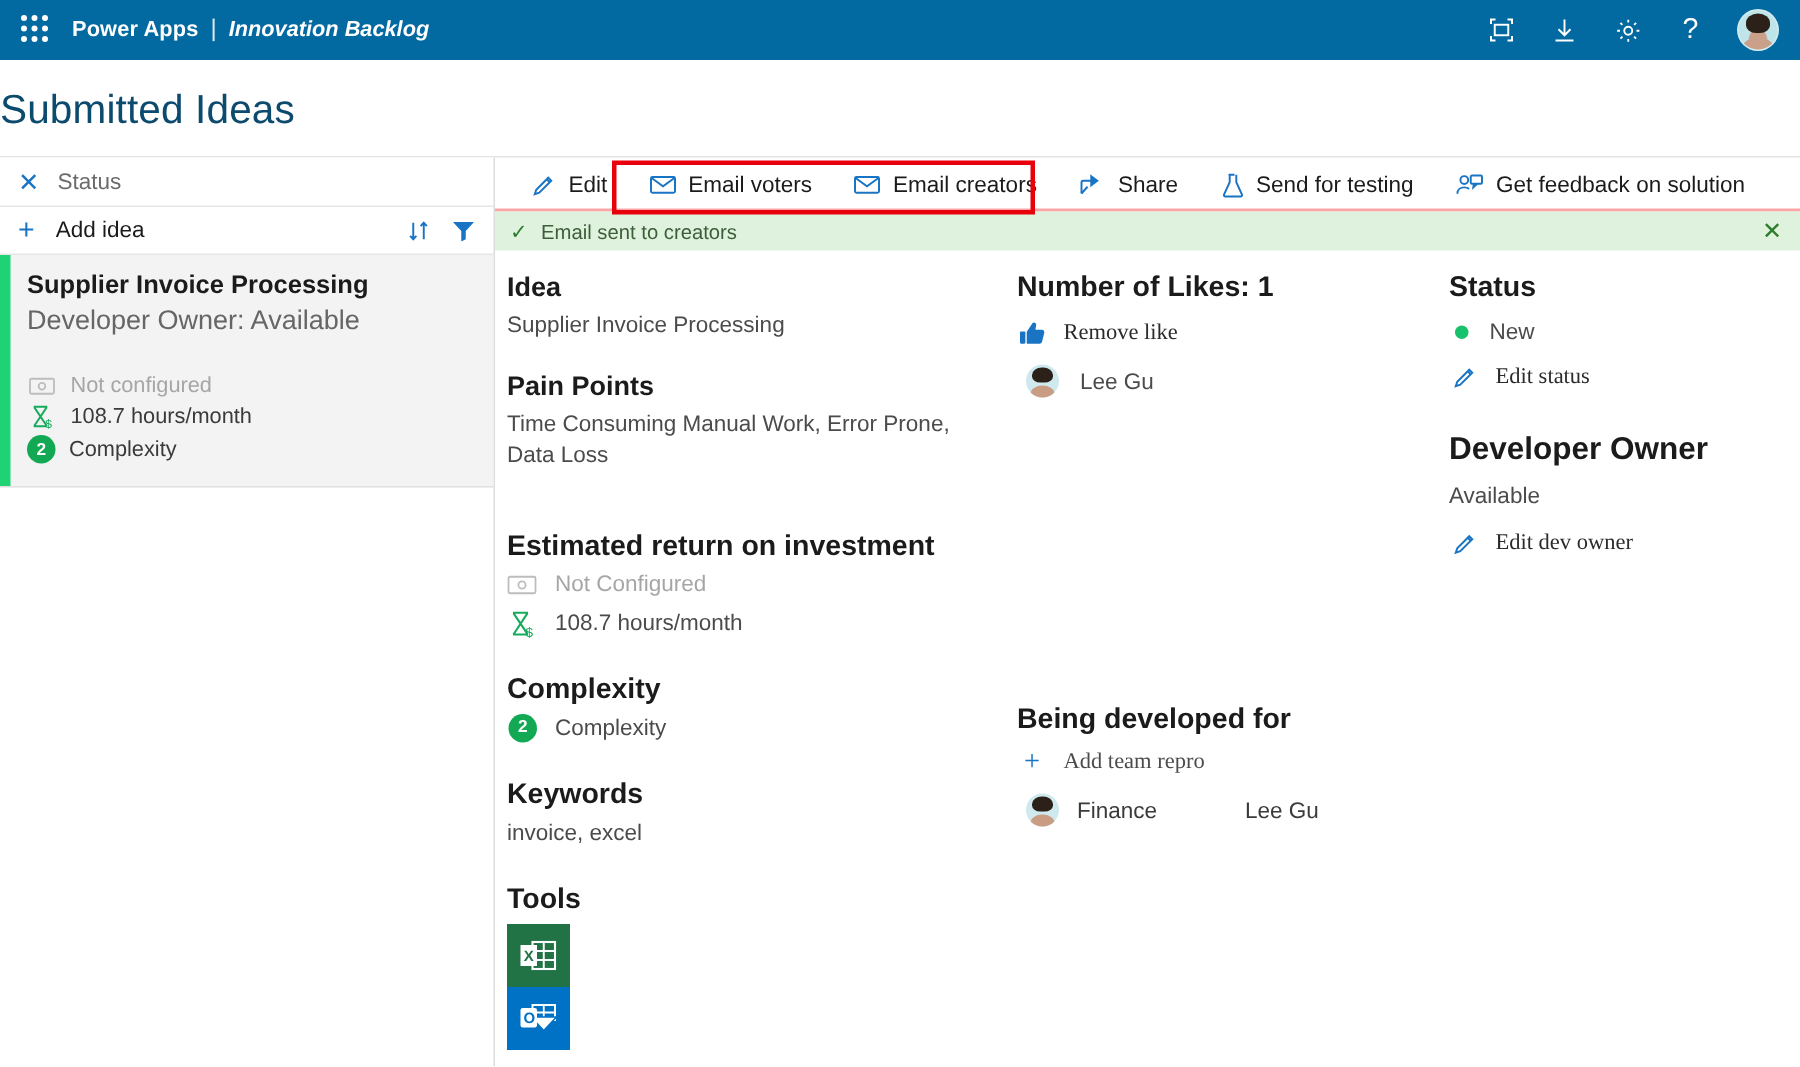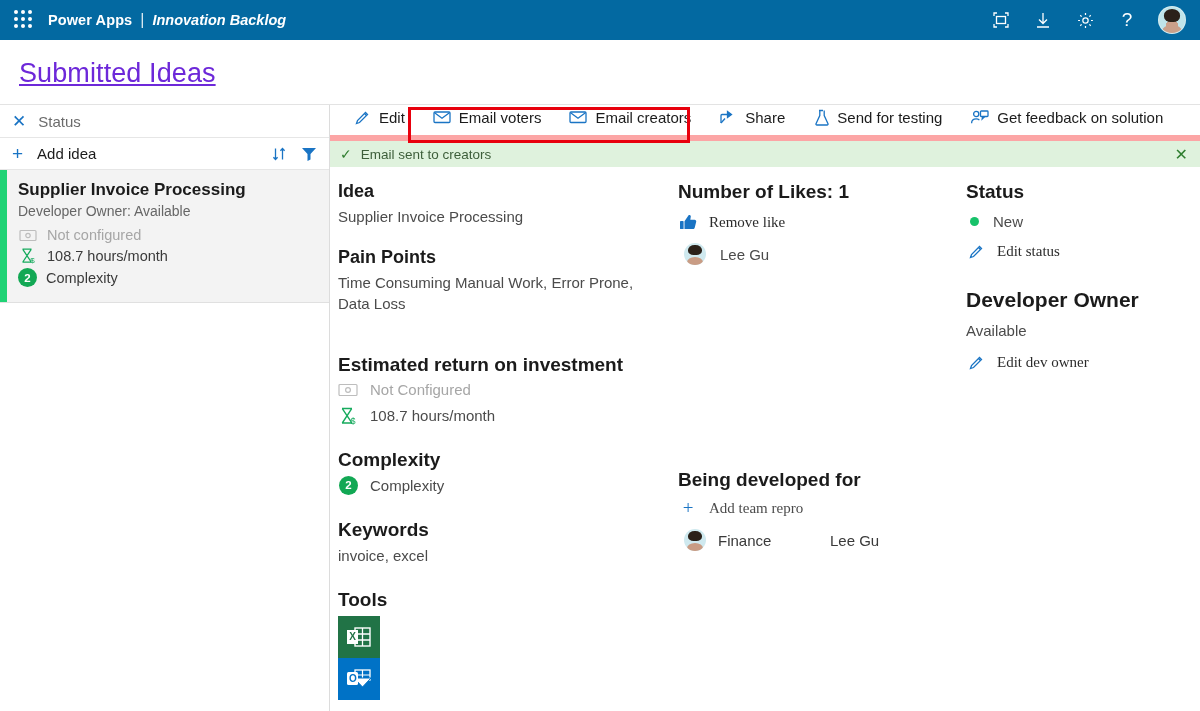--- a/index.html
+++ b/index.html
@@ -37,22 +37,22 @@
     content:""; position:absolute; left:19%; top:8%; width:62%; height:48%;
     background:#2b2119; border-radius:50% 50% 42% 42%;
   }
   .avatar-top::after { 
     content:""; position:absolute; left:12%; top:68%; width:76%; height:48%;
     background:#caa08a; border-radius:50% 50% 0 0;
   }
 
   
   .page-title {
-    font-size: 27px; color: #6d28d9; padding: 18px 0 0 19px; height: 64px;
-    font-weight: normal; letter-spacing: .1px; text-decoration: underline;
+    font-size: 27px; color: #0c4a6e; padding: 18px 0 0 0; height: 64px;
+    font-weight: normal; letter-spacing: .1px;
   }
 
   
   .body { display: flex; height: 607px; border-top: 1px solid #e3e3e3; }
 
   
   .left { width: 330px; border-right: 1px solid #dcdcdc; background: #fff; }
   .search-row {
     height: 33px; display: flex; align-items: center; padding: 0 0 0 12px;
     border-bottom: 1px solid #e6e6e6;
@@ -69,39 +69,39 @@
   .sort-icon, .filter-icon { color: #1a74c4; cursor: pointer; display: flex; }
 
   .idea-card {
     position: relative; background: #f3f3f3; padding: 10px 12px 12px 18px;
     border-bottom: 1px solid #e0e0e0; cursor: pointer;
   }
   .idea-card::before {
     content: ""; position: absolute; left: 0; top: 0; bottom: 0; width: 7px; background: #1fd375;
   }
   .idea-title { font-size: 17px; font-weight: bold; color: #1b1b1b; margin-bottom: 3px; }
-  .idea-sub { font-size: 14px; color: #666; margin-bottom: 7px; }
+  .idea-sub { font-size: 18px; color: #666; margin-bottom: 24px; }
   .idea-line { display: flex; align-items: center; gap: 9px; font-size: 14.5px; color: #3a3a3a;
     margin-bottom: 3px; }
   .idea-line.muted { color: #a6a6a6; }
 
   
   .gl { width: 20px; height: 18px; display: inline-flex; align-items: center; justify-content: center; flex: 0 0 20px; }
   .badge-num {
     width: 19px; height: 19px; border-radius: 50%; background: #12a854; color: #fff;
     font-size: 11.5px; font-weight: bold; display: inline-flex; align-items: center;
     justify-content: center; flex: 0 0 19px;
   }
 
   
   .right { flex: 1; position: relative; }
 
   .cmdbar {
-    height: 36px; display: flex; align-items: flex-end; gap: 0px;
-    border-bottom: 6px solid #fca5a5; padding-left: 10px;
+    height: 36px; display: flex; align-items: flex-start; gap: 0px;
+    border-bottom: 2px solid #fca5a5; padding-left: 10px;
   }
   .cmd {
     display: flex; align-items: center; gap: 8px; padding: 0 14px; height: 36px;
     font-size: 15px; color: #1b1b1b; cursor: pointer; white-space: nowrap;
   }
   .cmd svg { display: block; }
 
   .redbox {
     position: absolute; border: 3px solid #e8000d; pointer-events: none;
     left: 78px; top: 2px; width: 282px; height: 36px;

